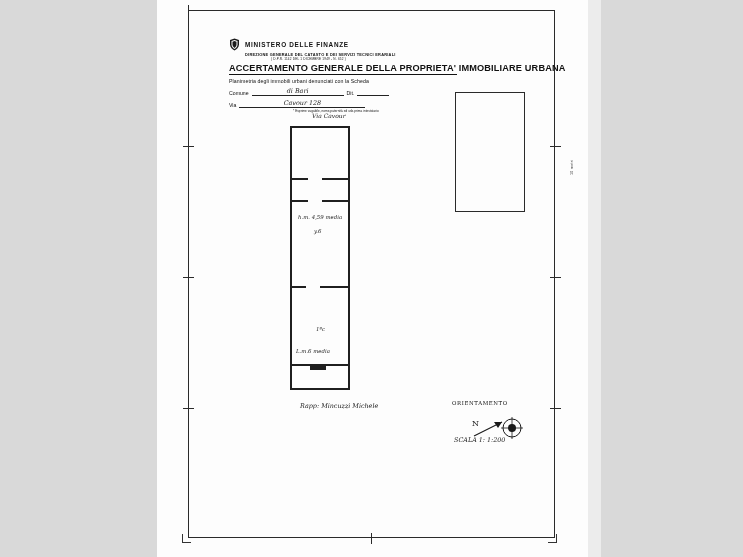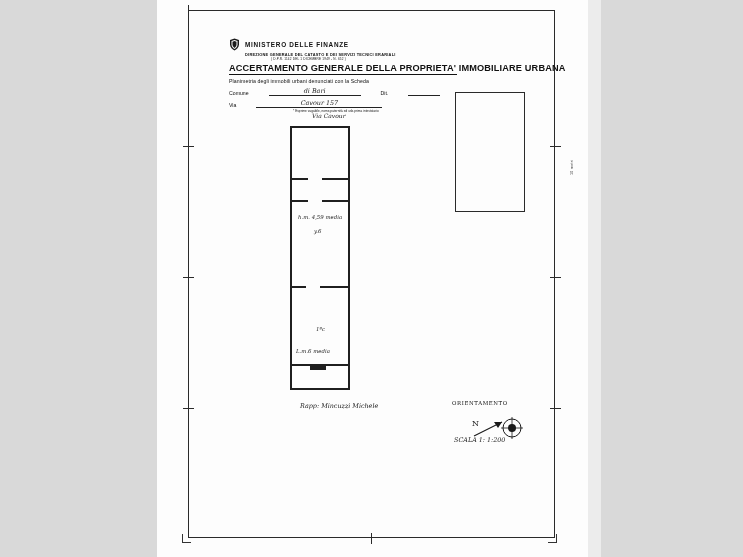--- a/index.html
+++ b/index.html
@@ -118,21 +118,21 @@
   .sub-line {
     font-size: 5.2px;
     margin-top: 2.5px;
     letter-spacing: .1px;
   }
   .field-row {
     display: flex;
     align-items: flex-end;
     font-size: 5.2px;
     margin-top: 3px;
-    gap: 20px;
+    gap: 3px;
   }
   .field-label { white-space: nowrap; }
   .hand {
     font-family: "DejaVu Serif", serif;
     font-style: italic;
     font-size: 6.4px;
     color: #1b1b1b;
     white-space: nowrap;
   }
   .uline {
@@ -283,21 +283,21 @@
 
     <div class="field-row">
       <span class="field-label">Comune</span>
       <span class="uline long hand">di Bari</span>
       <span class="field-label">Dit.</span>
       <span class="uline short"></span>
     </div>
 
     <div class="field-row">
       <span class="field-label">Via</span>
-      <span class="uline long hand" style="min-width:120px">Cavour 157</span>
+      <span class="uline long hand" style="min-width:120px">Cavour 128</span>
     </div>
 
     <div class="note-star">* Esprime vagabile, nome,paternità ed usb.prima intestatario</div>
   </div>
 
   <div class="ref-box"></div>
 
   <div class="side-note">10 metri</div>
 
   <div class="street-label">Via Cavour</div>

